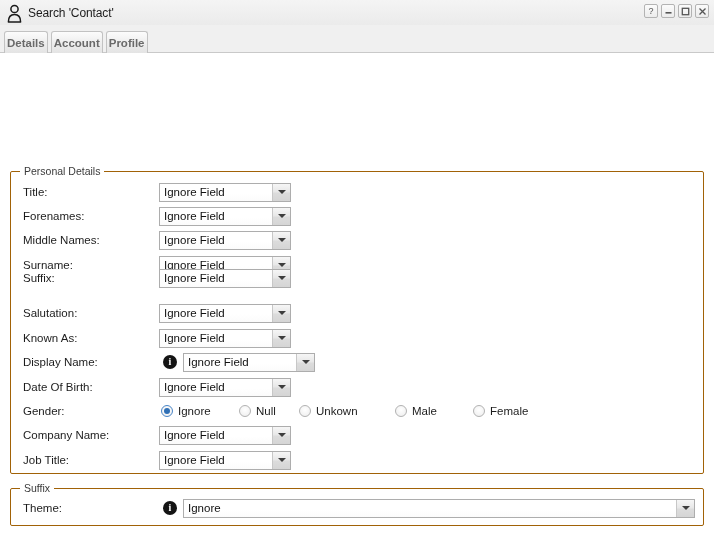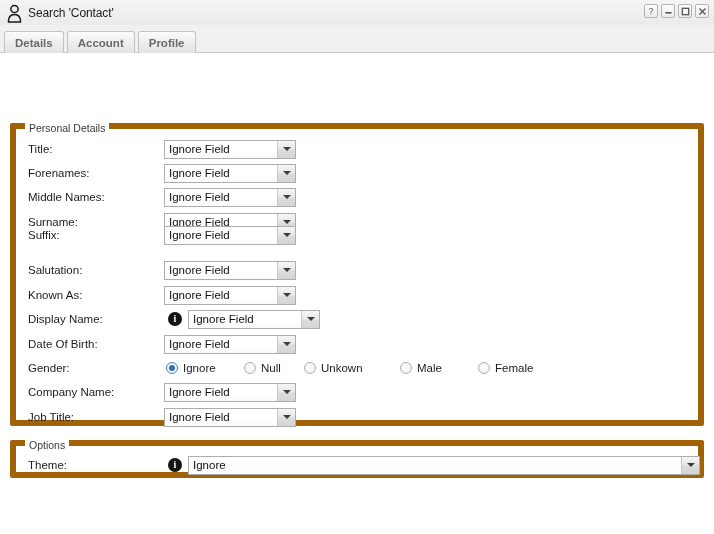--- a/index.html
+++ b/index.html
@@ -79,21 +79,21 @@
     align-items: flex-end;
     padding-left: 4px;
     position: relative;
     flex: 0 0 auto;
     border-bottom: 1px solid #c9c9c9;
     box-sizing: border-box;
   }
   .tab {
     height: 22px;
     margin-right: 3px;
-    padding: 0 10px;
+    padding: 0 2px;
     display: flex;
     align-items: center;
     font-size: 11.5px;
     font-weight: bold;
     color: #6a6a6a;
     background: linear-gradient(to bottom, #fcfcfc 0%, #ededed 55%, #e4e4e4 100%);
     border: 1px solid #c2c2c2;
     border-bottom: none;
     border-radius: 3px 3px 0 0;
     box-sizing: border-box;
@@ -124,23 +124,24 @@
   .content {
     background: #ffffff;
     flex: 1 1 auto;
     position: relative;
     padding: 0;
     overflow: hidden;
   }
 
   .groupbox {
     position: absolute;
-    border: 6px solid #a16207;
+    border: 1px solid #a16207;
     border-radius: 2px;
     box-sizing: border-box;
+    margin-top: 48px;
   }
   .groupbox > .gb-title {
     position: absolute;
     top: -7px;
     left: 9px;
     background: #ffffff;
     padding: 0 4px;
     font-size: 10.5px;
     color: #3a3a3a;
   }
@@ -476,21 +477,21 @@
         <div class="combo" style="left:148px; width:132px;">
           <span class="combo-text">Ignore Field</span>
           <span class="combo-btn">
               <i class="arrow-down"></i>
             </span>
         </div>
       </div>
     </div>
 
     <div class="groupbox" id="options-box">
-      <span class="gb-title">Options</span>
+      <span class="gb-title">Suffix</span>
       <div class="row" style="top:7px;">
         <span class="field-label">Theme:</span>
         <span class="info-icon" style="left:152px; top:5px;">i</span>
         <div class="combo" style="left:172px; width:512px;">
           <span class="combo-text">Ignore</span>
           <span class="combo-btn">
               <i class="arrow-down"></i>
             </span>
         </div>
       </div>

